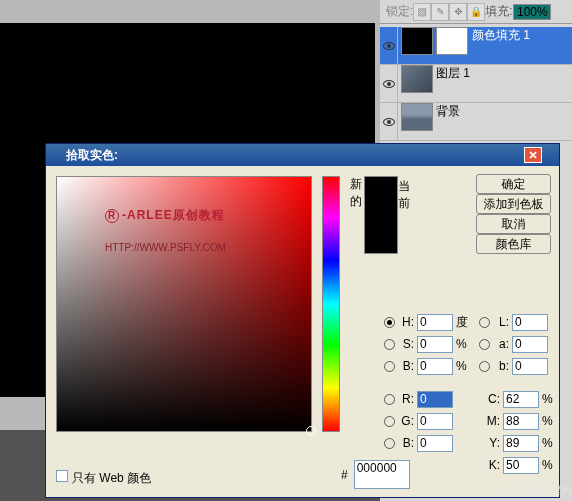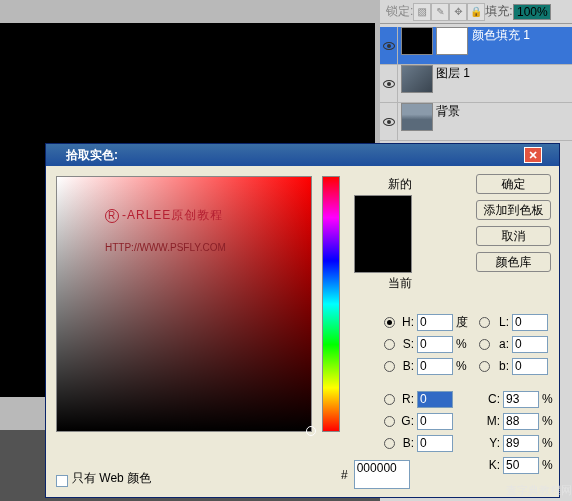--- a/index.html
+++ b/index.html
@@ -26,43 +26,43 @@
 .layer-name.it{}
 .dialog{position:absolute;left:45px;top:143px;width:515px;height:355px;background:#ece9d8;border:1px solid #0a246a}
 .titlebar{height:22px;background:linear-gradient(180deg,#3a6ea5,#1e4e9c);display:flex;align-items:center;padding:0 17px;color:#fff;font-weight:bold}
 .titlebar-text{flex:1;padding-left:3px}
 .close{width:18px;height:16px;background:#e45540;border:1px solid #fff;display:flex;align-items:center;justify-content:center;color:#fff;font-weight:bold;font-size:11px}
 .dlg-body{padding:10px;display:flex;gap:10px;position:relative;height:calc(100% - 22px)}
 .picker-area{position:relative;width:256px;height:256px;border:1px solid #888}
 .picker-gradient{width:100%;height:100%;background:linear-gradient(to bottom,rgba(0,0,0,0) 0%,#000 100%),linear-gradient(to right,#fff 0%,#f00 100%)}
 .picker-circle{position:absolute;width:10px;height:10px;border:1px solid #fff;border-radius:50%;right:-5px;bottom:-5px}
 .hue-strip{width:18px;height:256px;border:1px solid #888;background:linear-gradient(to bottom,#ff0000 0%,#ff00ff 16%,#0000ff 33%,#00ffff 50%,#00ff00 66%,#ffff00 83%,#ff0000 100%)}
-.preview-area{display:flex;flex-direction:column;align-items:flex-end;width:62px}
+.preview-area{display:flex;flex-direction:row;align-items:flex-start;width:62px}
 .prev-label{margin-bottom:2px}
 .prev-box{width:58px;height:78px;border:1px solid #888;display:flex;flex-direction:column}
 .prev-new,.prev-cur{flex:1;background:#000}
-.buttons{position:absolute;right:8px;top:8px;display:flex;flex-direction:column;gap:6px}
+.buttons{position:absolute;right:8px;top:8px;display:flex;flex-direction:column;}
 .btn{width:75px;height:20px;background:#ece9d8;border:1px solid #888;border-radius:3px;text-align:center;line-height:18px}
 .fields{position:absolute;left:338px;top:145px}
 .field-row{display:flex;align-items:center;height:22px;gap:3px}
 .radio{width:11px;height:11px;border:1px solid #555;border-radius:50%;display:inline-flex;align-items:center;justify-content:center}
 .radio.on::after{content:"";width:5px;height:5px;background:#000;border-radius:50%}
 .fld-label{width:16px;text-align:right}
 .fld-input{width:36px;height:17px;border:1px solid #7b9ebd;background:#fff;padding:0 2px;text-align:left;line-height:15px}
 .fld-input.sel{background:#316ac5;color:#fff}
 .fields2{position:absolute;left:433px;top:145px}
 .fields3{position:absolute;left:338px;top:222px}
 .fields4{position:absolute;left:440px;top:222px}
 .fld-label2{width:14px;text-align:right}
 .hex-row{position:absolute;left:295px;bottom:8px;display:flex;align-items:center;gap:6px}
 .hex-input{width:56px;height:29px;border:1px solid #7b9ebd;background:#fff;padding:0 2px;line-height:15px}
-.web-only{position:absolute;left:10px;bottom:10px;display:flex;align-items:flex-end;gap:4px}
+.web-only{position:absolute;left:10px;bottom:10px;display:flex;align-items:flex-start;gap:4px}
 .cb{width:12px;height:12px;border:1px solid #7b9ebd;background:#fff}
 .wm{position:absolute;left:105px;top:207px;color:#b52032;font-family:Arial,sans-serif;pointer-events:none}
-.wm-title{font-size:13px;font-weight:normal;letter-spacing:1px}
+.wm-title{font-size:13px;font-weight:bold;letter-spacing:1px}
 .wm-url{font-size:10px;margin-top:18px;color:#8a2028}
 .wm-bottom{position:absolute;bottom:3px;right:0;color:#e5e5e5;opacity:.85;font-size:11px}
 .wm-circle{display:inline-block;border:1px solid #b52032;border-radius:50%;width:14px;height:14px;line-height:12px;text-align:center;font-size:10px;margin-right:3px}
 .unit{width:14px}
 </style>
 </head>
 <body>
 
 <div class="bg-canvas">
   <div class="bg-black"></div>
@@ -184,21 +184,21 @@
       <div class="field-row">
         <span class="radio"></span>
         <span class="fld-label">B:</span>
         <span class="fld-input">0</span>
       </div>
     </div>
 
     <div class="fields4">
       <div class="field-row">
         <span class="fld-label2">C:</span>
-        <span class="fld-input">93</span>
+        <span class="fld-input">62</span>
         <span class="unit">%</span>
       </div>
       <div class="field-row">
         <span class="fld-label2">M:</span>
         <span class="fld-input">88</span>
         <span class="unit">%</span>
       </div>
       <div class="field-row">
         <span class="fld-label2">Y:</span>
         <span class="fld-input">89</span>

